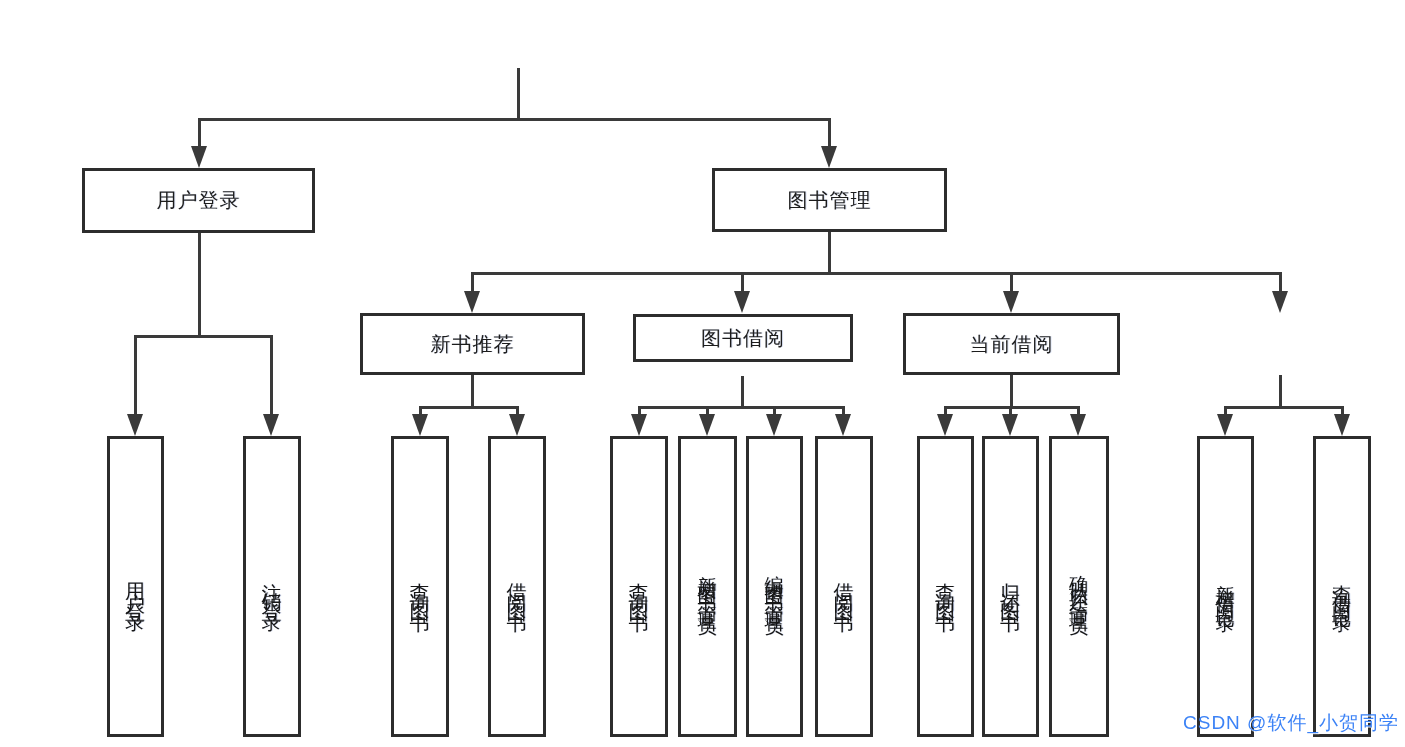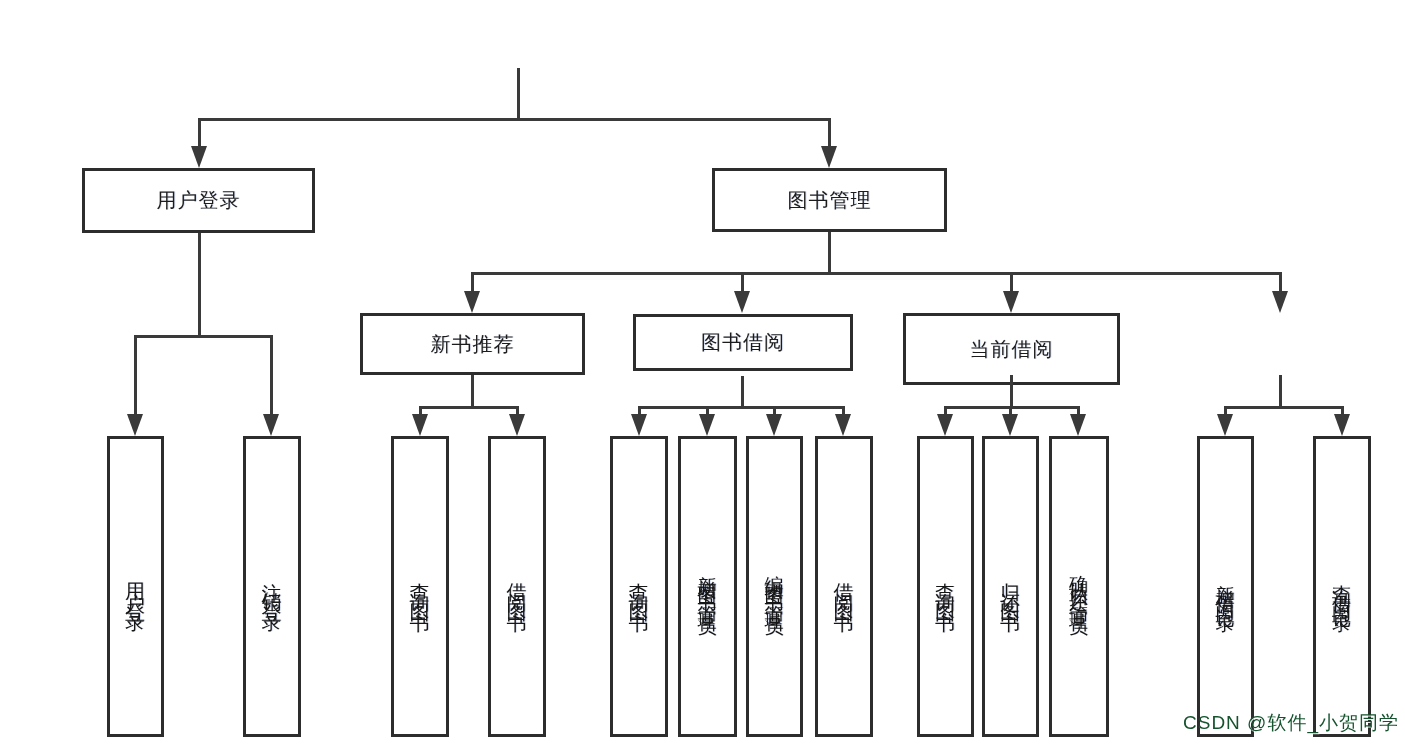--- a/index.html
+++ b/index.html
@@ -18,21 +18,21 @@
   }
   .vlabel.long{letter-spacing:6px;font-size:19px;}
   .line{position:absolute;background:#3a3a3a;}
   .arrow{
     position:absolute;width:0;height:0;
     border-left:8px solid transparent;border-right:8px solid transparent;
     border-top:22px solid #3a3a3a;
   }
   .watermark{
     position:absolute;left:1183px;top:710px;z-index:9;
-    font-size:19px;color:#14532d;letter-spacing:1px;white-space:nowrap;
+    font-size:19px;color:#3b82f6;letter-spacing:1px;white-space:nowrap;
     text-shadow:1px 1px 0 rgba(255,255,255,0.9);
   }
 </style>
 </head>
 <body>
 
 <div class="canvas">
 
 
   <div class="box" style="left:82px;top:168px;width:233px;height:65px;">
@@ -40,25 +40,25 @@
   </div>
 
   <div class="box" style="left:360px;top:313px;width:225px;height:62px;">
     <span class="hlabel">新书推荐</span>
   </div>
 
   <div class="box" style="left:712px;top:168px;width:235px;height:64px;">
     <span class="hlabel">图书管理</span>
   </div>
 
-  <div class="box" style="left:633px;top:314px;width:220px;height:57px;">
+  <div class="box" style="left:633px;top:314px;width:220px;height:48px;">
     <span class="hlabel">图书借阅</span>
   </div>
 
-  <div class="box" style="left:903px;top:313px;width:217px;height:72px;">
+  <div class="box" style="left:903px;top:313px;width:217px;height:62px;">
     <span class="hlabel">当前借阅</span>
   </div>
 
 
   <div class="box" style="left:107px;top:436px;width:57px;height:301px;">
     <span class="vlabel">用户登录</span>
   </div>
   <div class="box" style="left:243px;top:436px;width:58px;height:301px;">
     <span class="vlabel">注销登录</span>
   </div>

